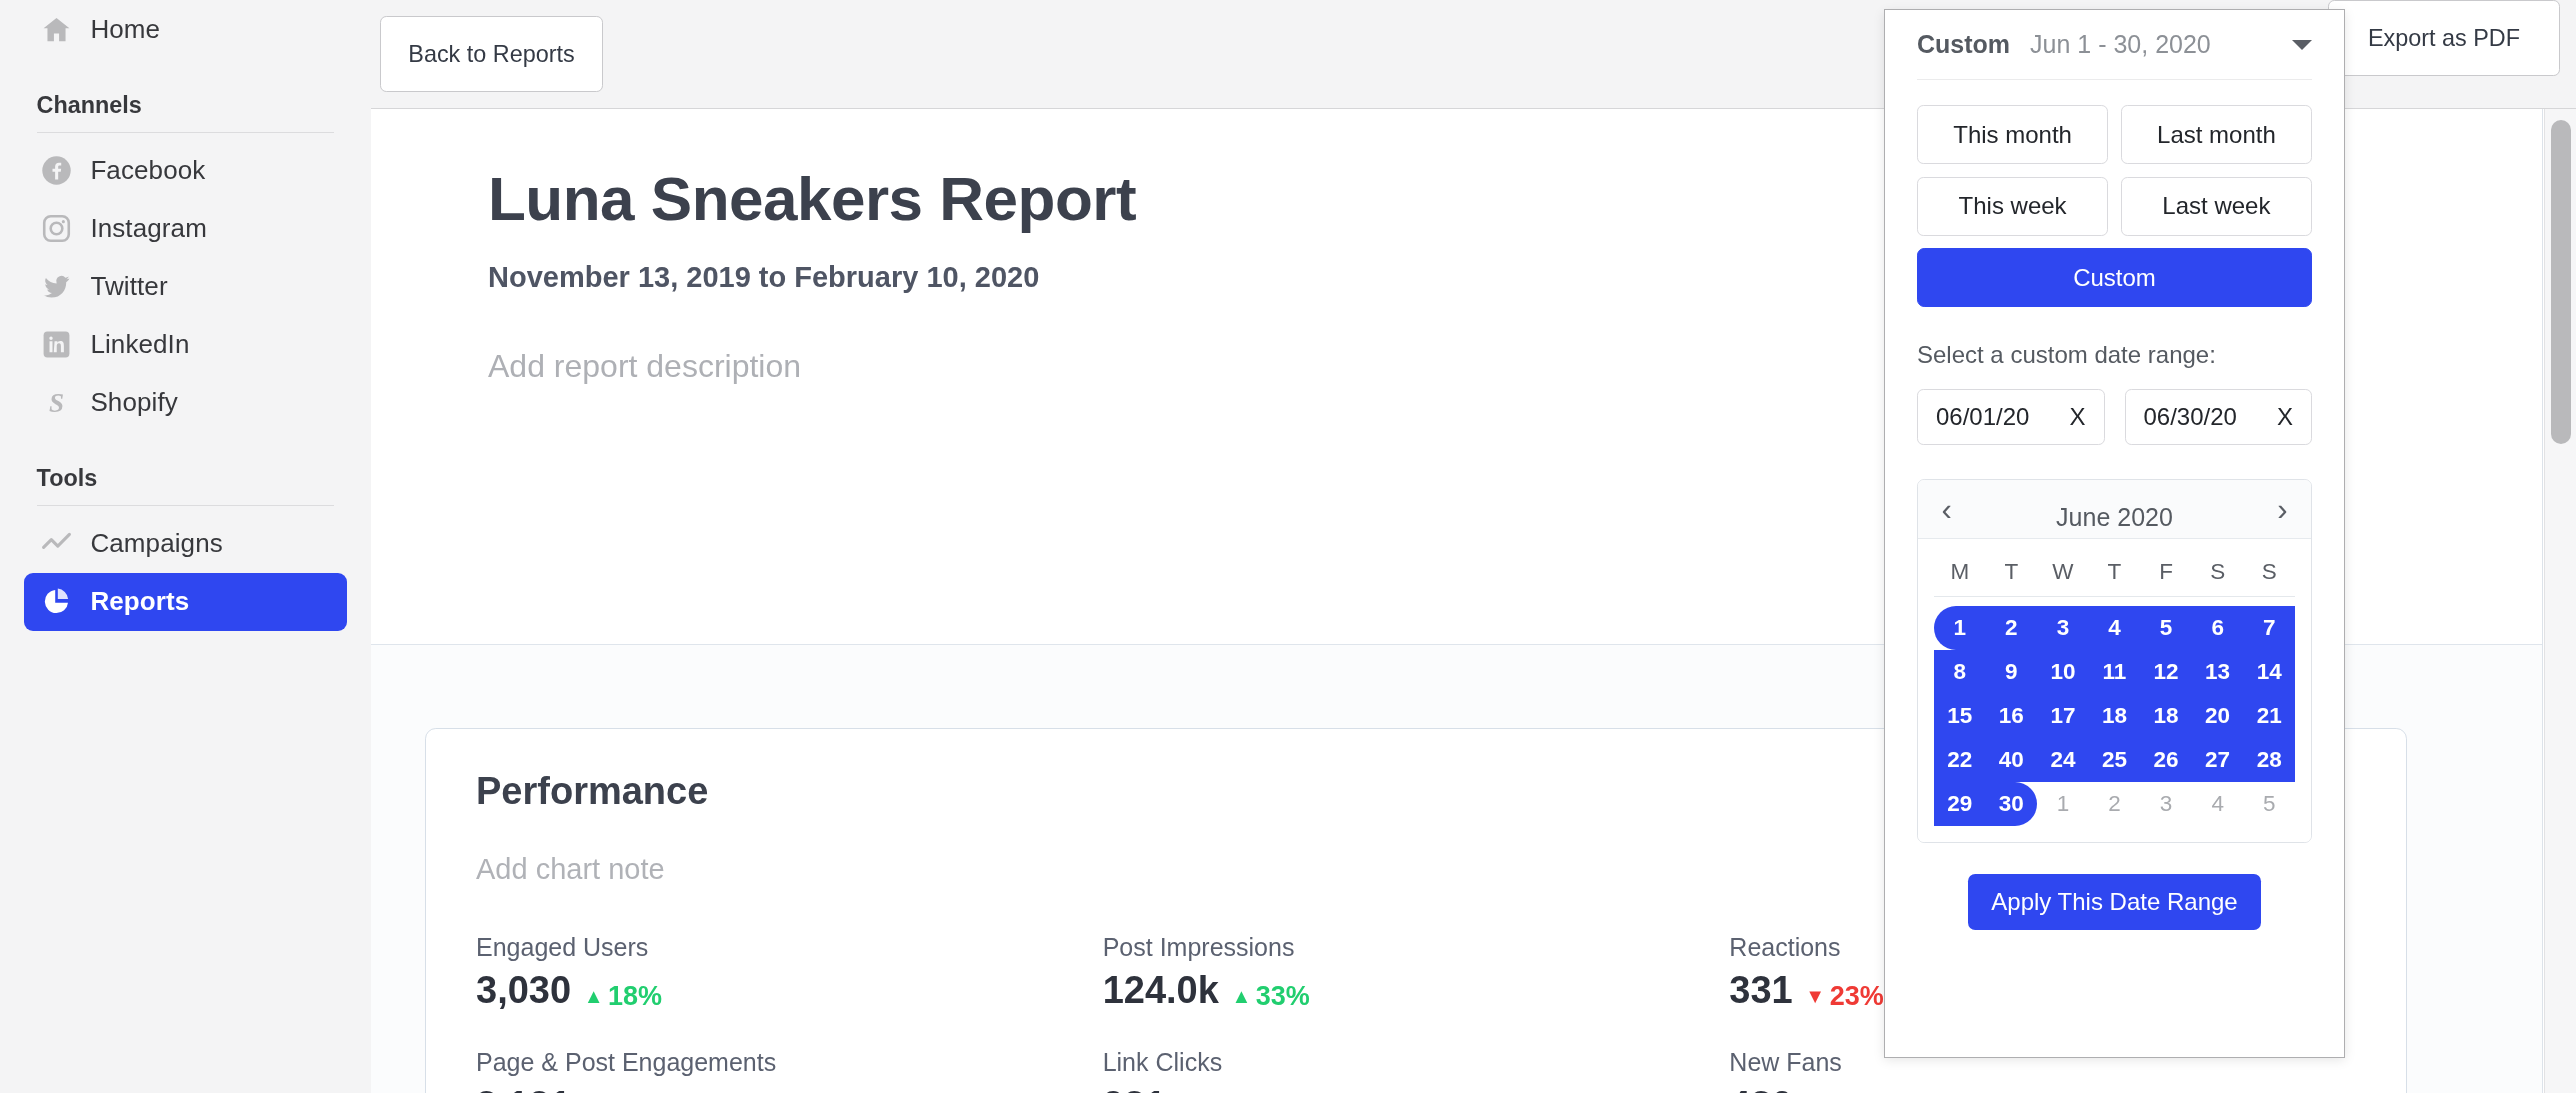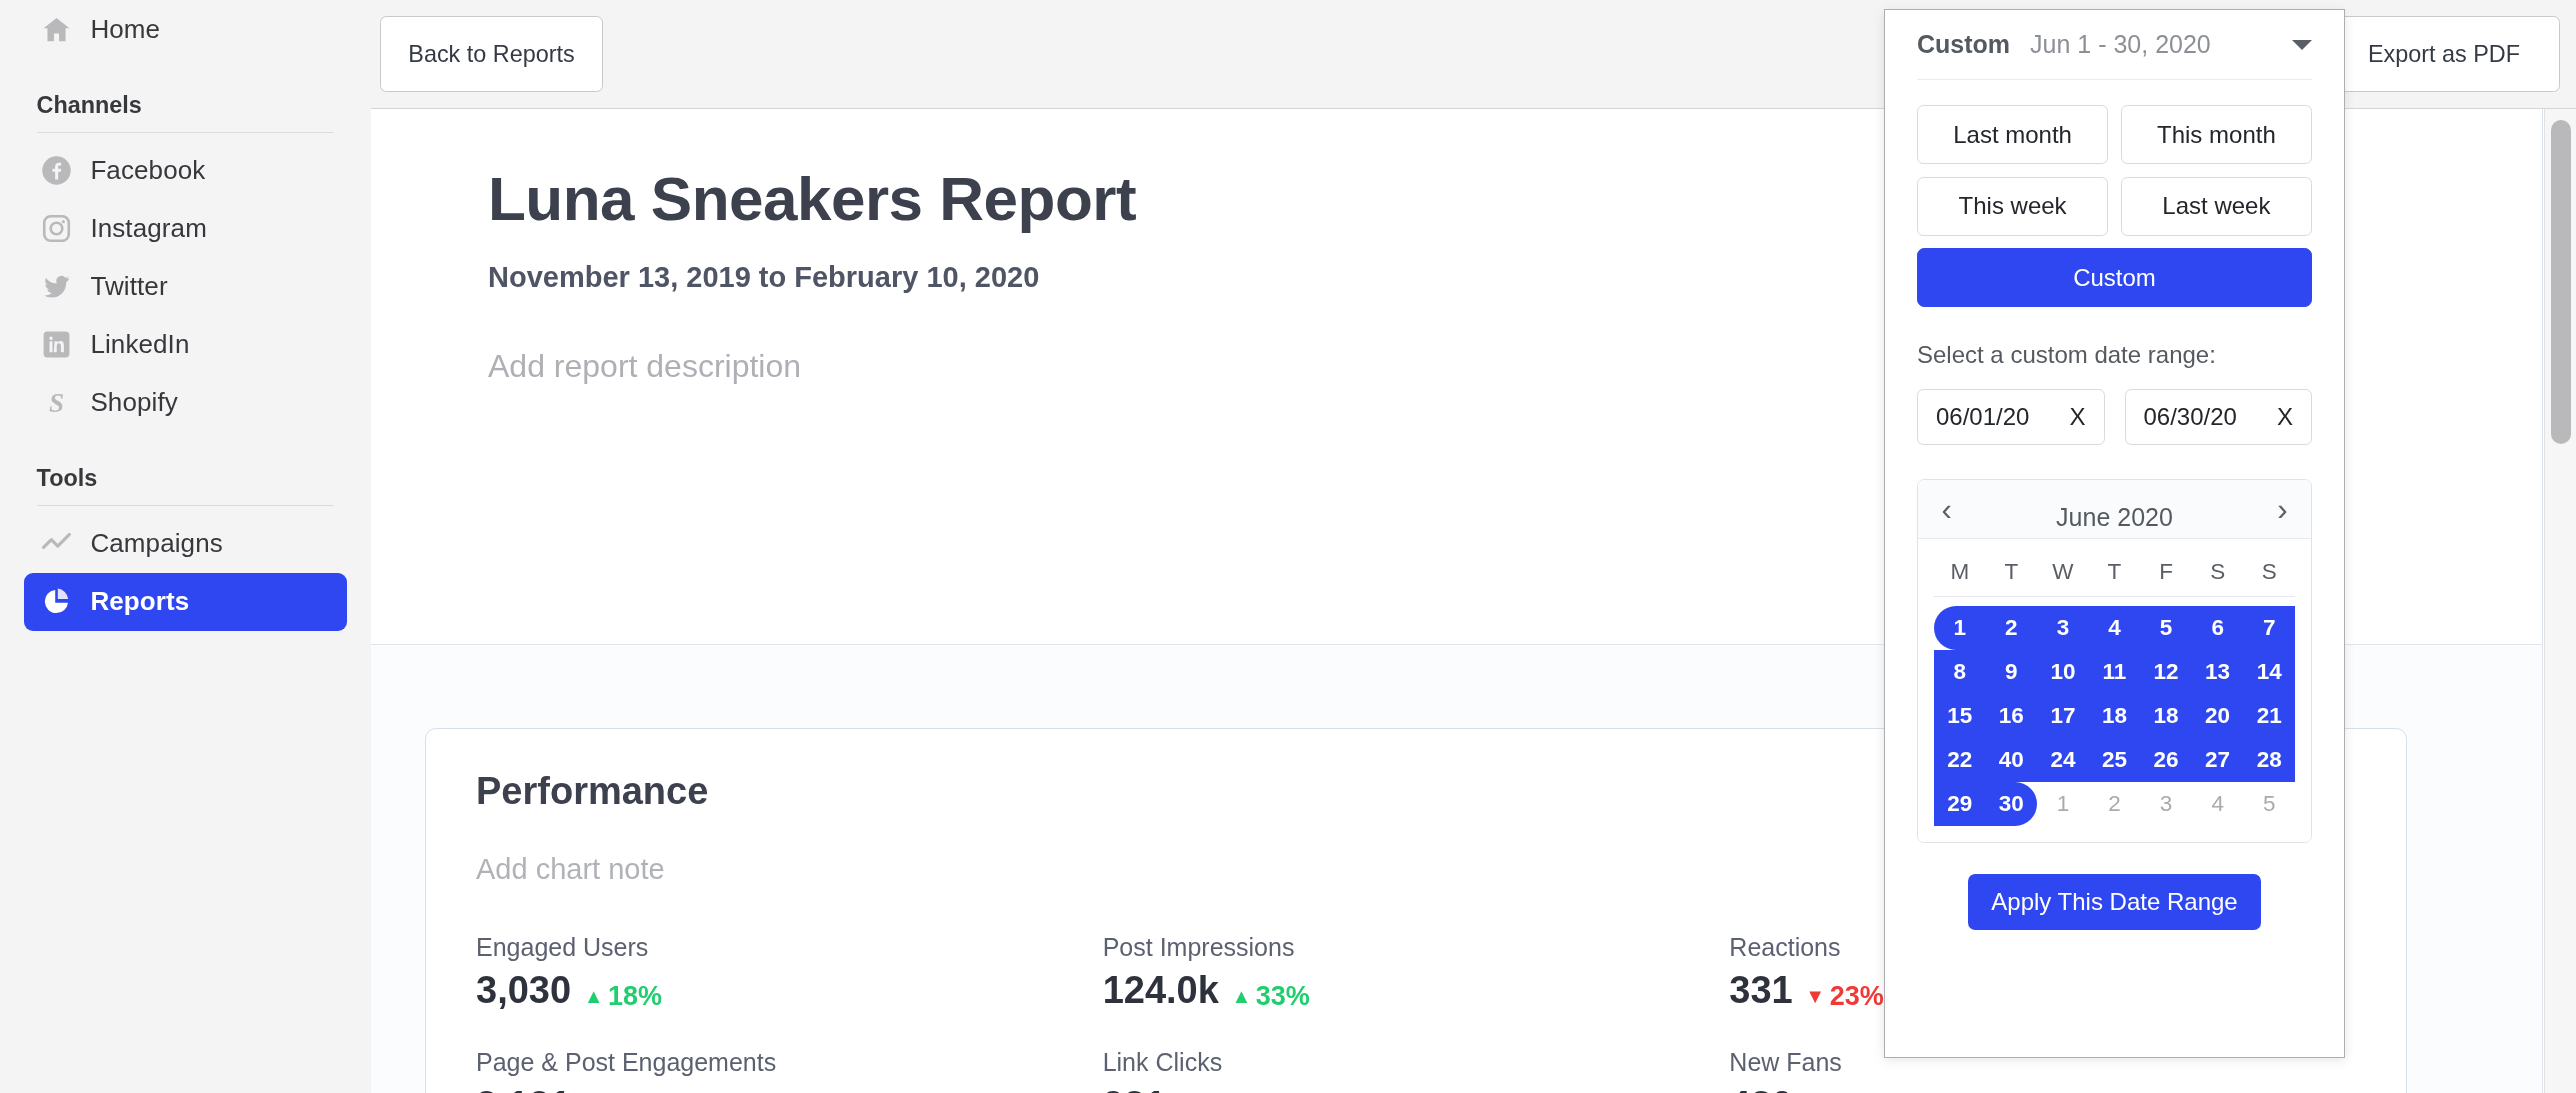--- a/index.html
+++ b/index.html
@@ -63,21 +63,21 @@
     background: #ffffff;
     border: 0.9px solid #c9c9cc;
     border-radius: 6.3px;
     font-size: 23.4px;
     color: #343a45;
     display: flex; align-items: center; justify-content: center;
     cursor: pointer;
     font-family: "Liberation Sans", sans-serif;
   }
   #back-to-reports { left: 9px; top: 16px; width: 223px; height: 76px; }
-  #export-pdf { right: 16px; top: 16px; width: 232px; height: 76px; margin-left: 24px; }
+  #export-pdf { right: 16px; top: 0; width: 232px; height: 76px; margin-left: 24px; }
 
   
   .canvas {
     position: absolute; left: 371px; top: 109px;
     width: 2172px; height: 984px;
     background: #ffffff;
     border-right: 0.9px solid #dde3ea;
     overflow: hidden;
   }
   .report-head { padding: 54px 0 0 117px; }
@@ -438,22 +438,22 @@
 
   <div class="dp">
 
     <div class="dp-head">
       <span class="ttl">Custom</span>
       <span class="rng">Jun 1 - 30, 2020</span>
       <span class="caret"></span>
     </div>
 
     <div class="presets">
+      <button class="preset">This month</button>
       <button class="preset">Last month</button>
-      <button class="preset">This month</button>
       <button class="preset">This week</button>
       <button class="preset">Last week</button>
       <button class="preset wide primary">Custom</button>
     </div>
 
     <div class="dp-sub">Select a custom date range:</div>
 
     <div class="date-fields">
       <div class="date-field">
         <span class="val">06/01/20</span>

